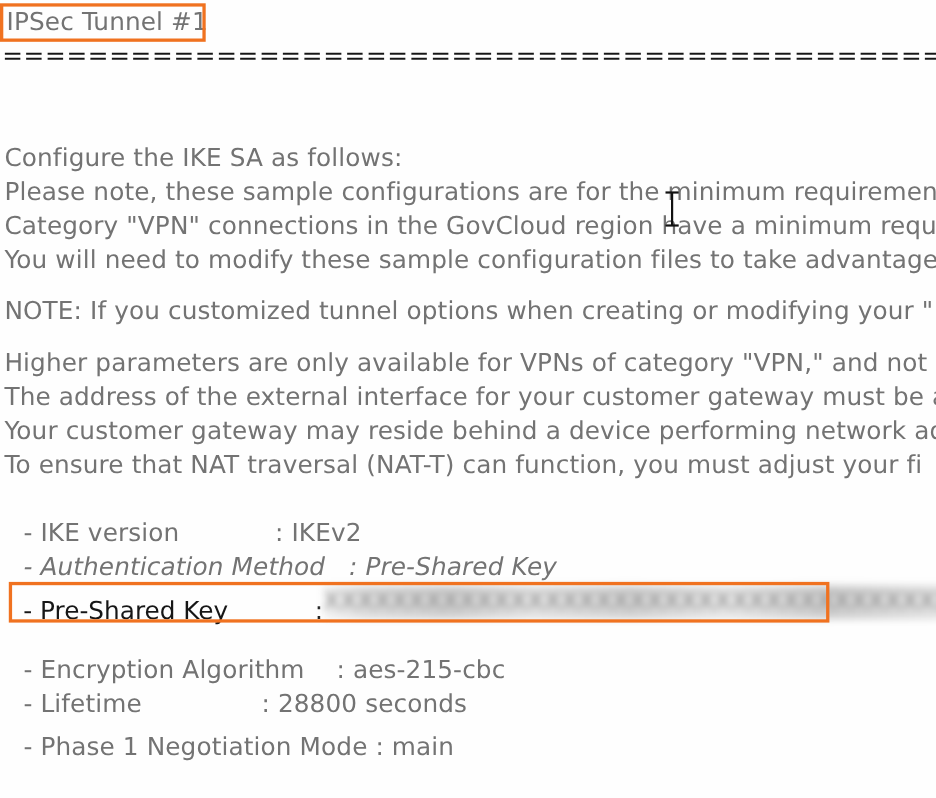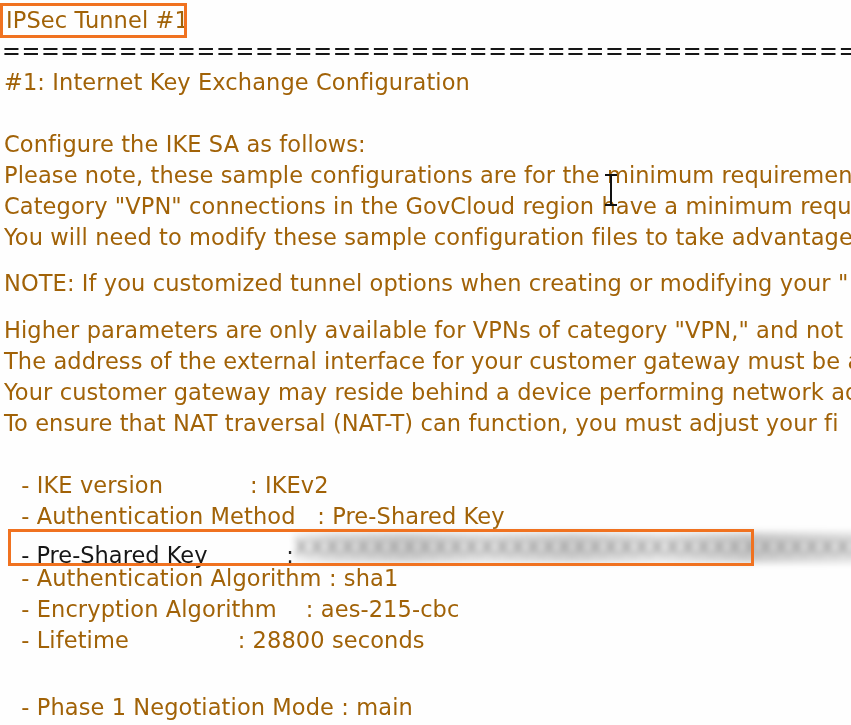--- a/index.html
+++ b/index.html
@@ -25,21 +25,21 @@
   }
 
   
   .line {
     position: absolute;
     left: 4px;
     white-space: pre;
     font-size: 22.5px;
     line-height: 31px;
     letter-spacing: 0.1px;
-    color: #a16207;
+    color: #737373;
   }
 
   .title-line {
     left: 6px;
     font-size: 22.5px;
   }
 
   .sep-line {
     left: 2px;
     font-size: 22.5px;
@@ -137,42 +137,40 @@
 </style>
 </head>
 <body>
 
 <div id="doc">
 
   <div class="line title-line" style="top:5px;">IPSec Tunnel #1</div>
 
   <div class="line sep-line" style="top:36px;">=================================================================</div>
 
-  <div class="line" style="top:67px;">#1: Internet Key Exchange Configuration</div>
 
   <div class="line" style="top:129px;">Configure the IKE SA as follows:</div>
   <div class="line" style="top:160px;">Please note, these sample configurations are for the minimum requirements</div>
   <div class="line" style="top:191px;">Category "VPN" connections in the GovCloud region have a minimum requ</div>
   <div class="line" style="top:222px;">You will need to modify these sample configuration files to take advantage</div>
   <div class="line" style="top:268px;">NOTE: If you customized tunnel options when creating or modifying your "</div>
 
   <div class="line" style="top:315px;">Higher parameters are only available for VPNs of category "VPN," and not</div>
   <div class="line" style="top:346px;">The address of the external interface for your customer gateway must be a</div>
   <div class="line" style="top:377px;">Your customer gateway may reside behind a device performing network ad</div>
   <div class="line" style="top:408px;">To ensure that NAT traversal (NAT-T) can function, you must adjust your fi</div>
 
   <div class="line list-line" style="top:470px;"> - IKE version            : IKEv2</div>
-  <div class="line list-line" style="top:501px;"> - Authentication Method   : Pre-Shared Key</div>
+  <div class="line list-line" style="top:501px;font-style:italic;"> - Authentication Method   : Pre-Shared Key</div>
 
   <div class="psk-row"><span> - Pre-Shared Key</span><span>           </span><span>:</span><span class="psk-redacted">XXXXXXXXXXXXXXXXXXXXXXXXXXXXXXXXXXXXXXXXX</span></div>
 
-  <div class="line list-line" style="top:563px;"> - Authentication Algorithm : sha1</div>
   <div class="line list-line" style="top:594px;"> - Encryption Algorithm    : aes-215-cbc</div>
   <div class="line list-line" style="top:625px;"> - Lifetime               : 28800 seconds</div>
-  <div class="line list-line" style="top:692px;"> - Phase 1 Negotiation Mode : main</div>
+  <div class="line list-line" style="top:664px;"> - Phase 1 Negotiation Mode : main</div>
 
   <div class="hl-box" id="hl-title"></div>
   <div class="hl-box" id="hl-psk"></div>
 
   <div id="ibeam" style="left: 605px; top: 172px;">
     <div class="cap-top"></div>
     <div class="stem"></div>
     <div class="cap-bot"></div>
   </div>
 

